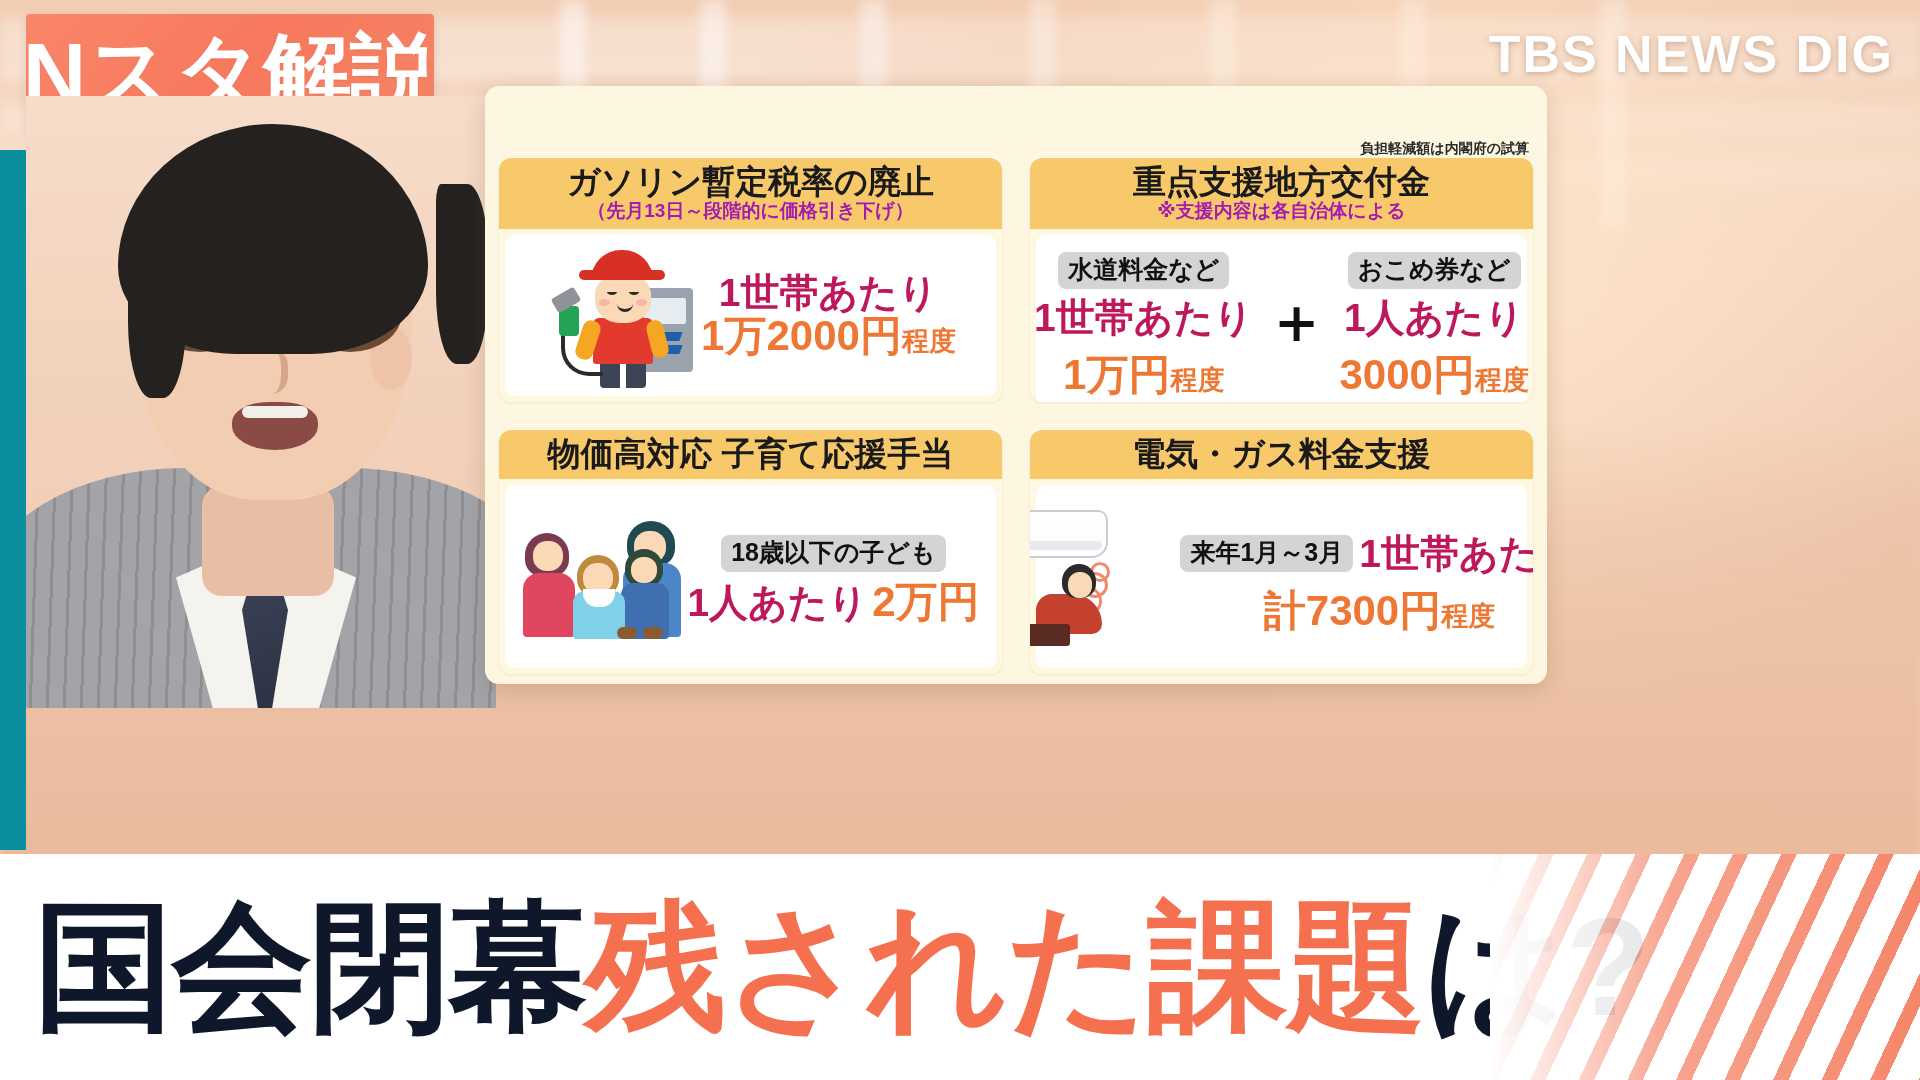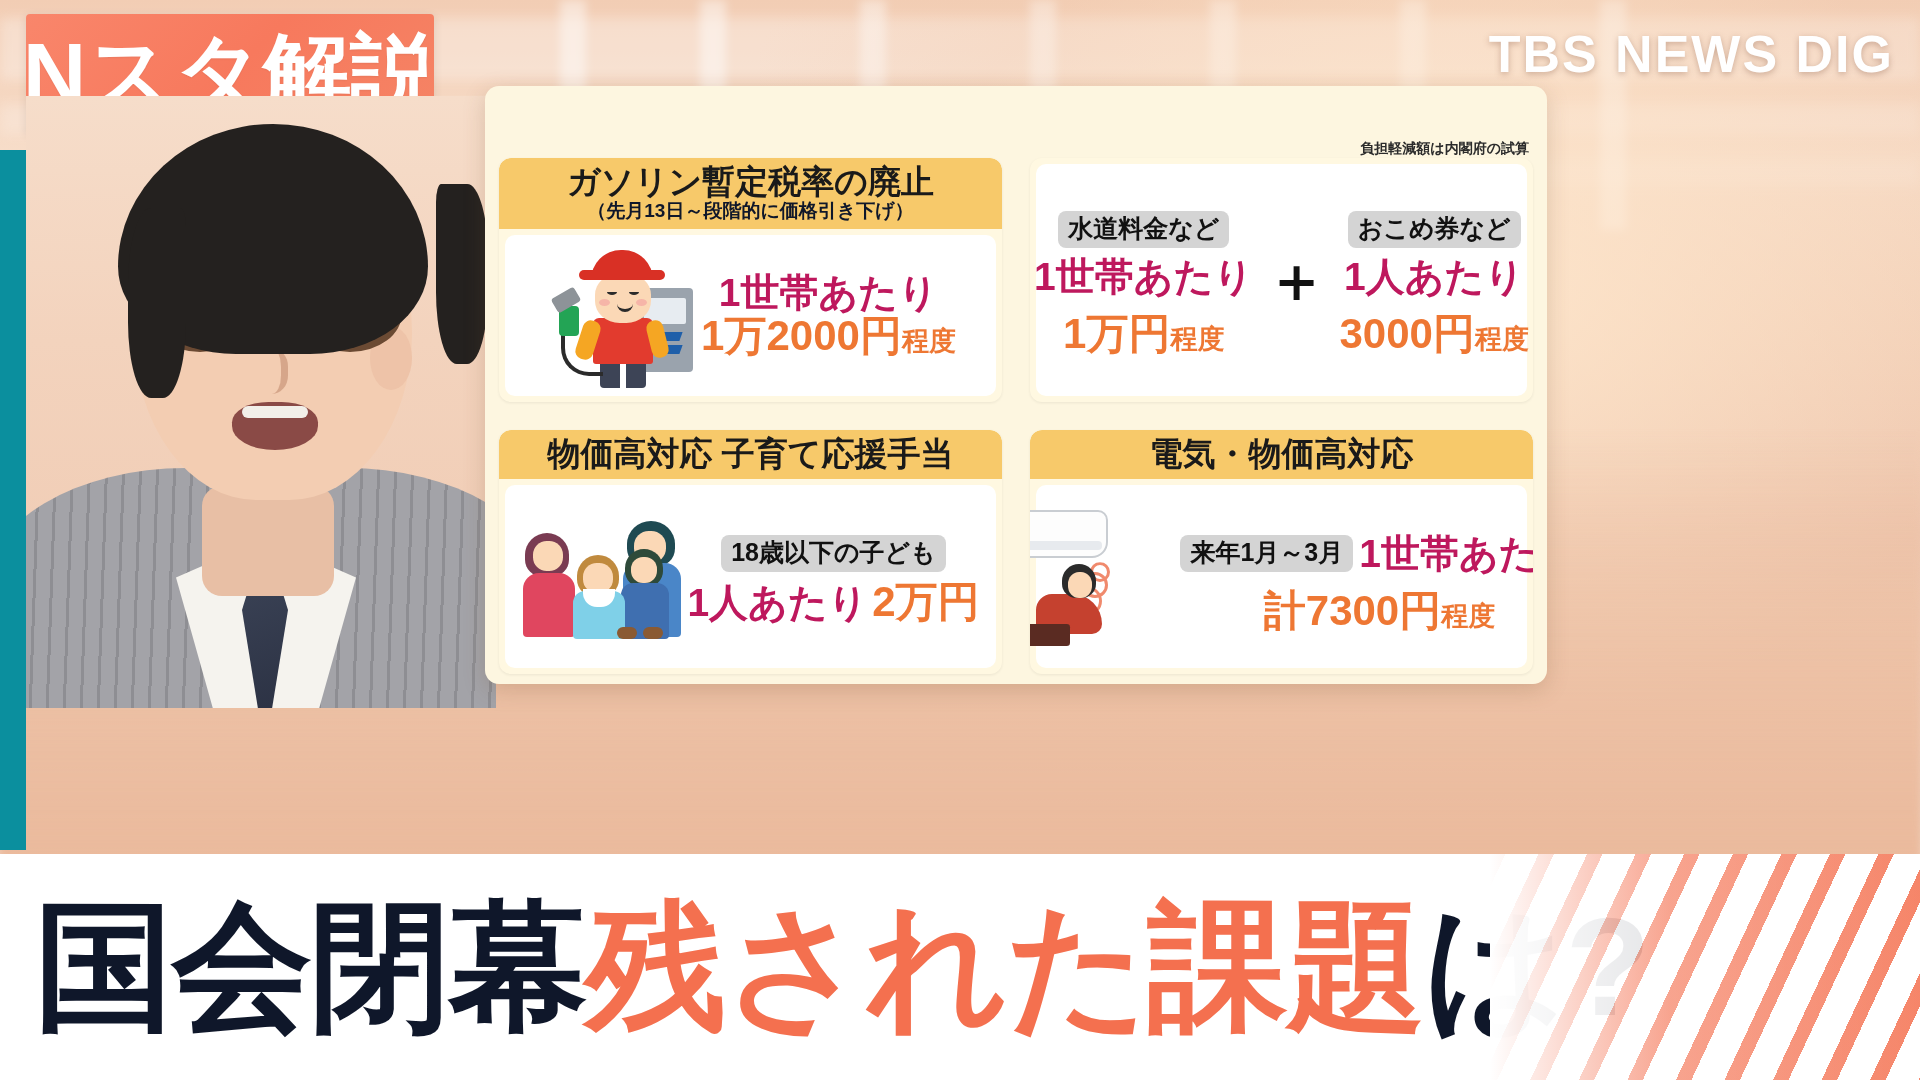--- a/index.html
+++ b/index.html
@@ -209,21 +209,21 @@
     background:#f7c96a;
     padding:6px 8px 7px 8px;
     text-align:center;
     border-radius:12px 12px 0 0;
   }
   .card-head .h {
     font-size:33px; font-weight:700; color:#1a1a1a; line-height:1.08;
     white-space:nowrap;
   }
   .card-head .sub {
-    font-size:19px; font-weight:700; color:#0f172a; line-height:1.1; margin-top:1px;
+    font-size:19px; font-weight:700; color:#a21caf; line-height:1.1; margin-top:1px;
     white-space:nowrap;
   }
   .card-body {
     flex:1; background:#fff; margin:6px; border-radius:10px;
     display:flex; align-items:center; justify-content:center;
     padding:4px 10px; gap:6px;
   }
 
   .amt-wrap { display:flex; flex-direction:column; align-items:center; line-height:1.05; }
   .amt-label { font-size:39px; font-weight:700; color:#be185d; white-space:nowrap; }
@@ -413,20 +413,24 @@
               </div>
           </div>
           <div class="amt-wrap">
             <span class="amt-label">1世帯あたり</span>
             <span class="amt-value"><span>1万2000円</span><span class="suffix">程度</span></span>
           </div>
         </div>
       </div>
 
       <div class="card">
+        <div class="card-head">
+          <div class="h">重点支援地方交付金</div>
+          <div class="sub">※支援内容は各自治体による</div>
+        </div>
         <div class="card-body">
           <div class="col">
             <span class="chip">水道料金など</span>
             <span class="amt-label">1世帯あたり</span>
             <span class="amt-value"><span>1万円</span><span class="suffix">程度</span></span>
           </div>
           <span class="plus">＋</span>
           <div class="col">
             <span class="chip">おこめ券など</span>
             <span class="amt-label">1人あたり</span>
@@ -462,21 +466,21 @@
             <span style="white-space:nowrap;">
               <span class="amt-label">1人あたり</span>
               <span class="amt-value">2万円</span>
             </span>
           </div>
         </div>
       </div>
 
       <div class="card">
         <div class="card-head">
-          <div class="h">電気・物価高対応</div>
+          <div class="h">電気・ガス料金支援</div>
         </div>
         <div class="card-body">
           <div class="illus ac">
             <div class="unit">
                 <div class="vent"></div>
                 <div class="led"></div>
               </div>
             <div class="wave w1"></div>
               <div class="wave w2"></div>
               <div class="wave w3"></div>

